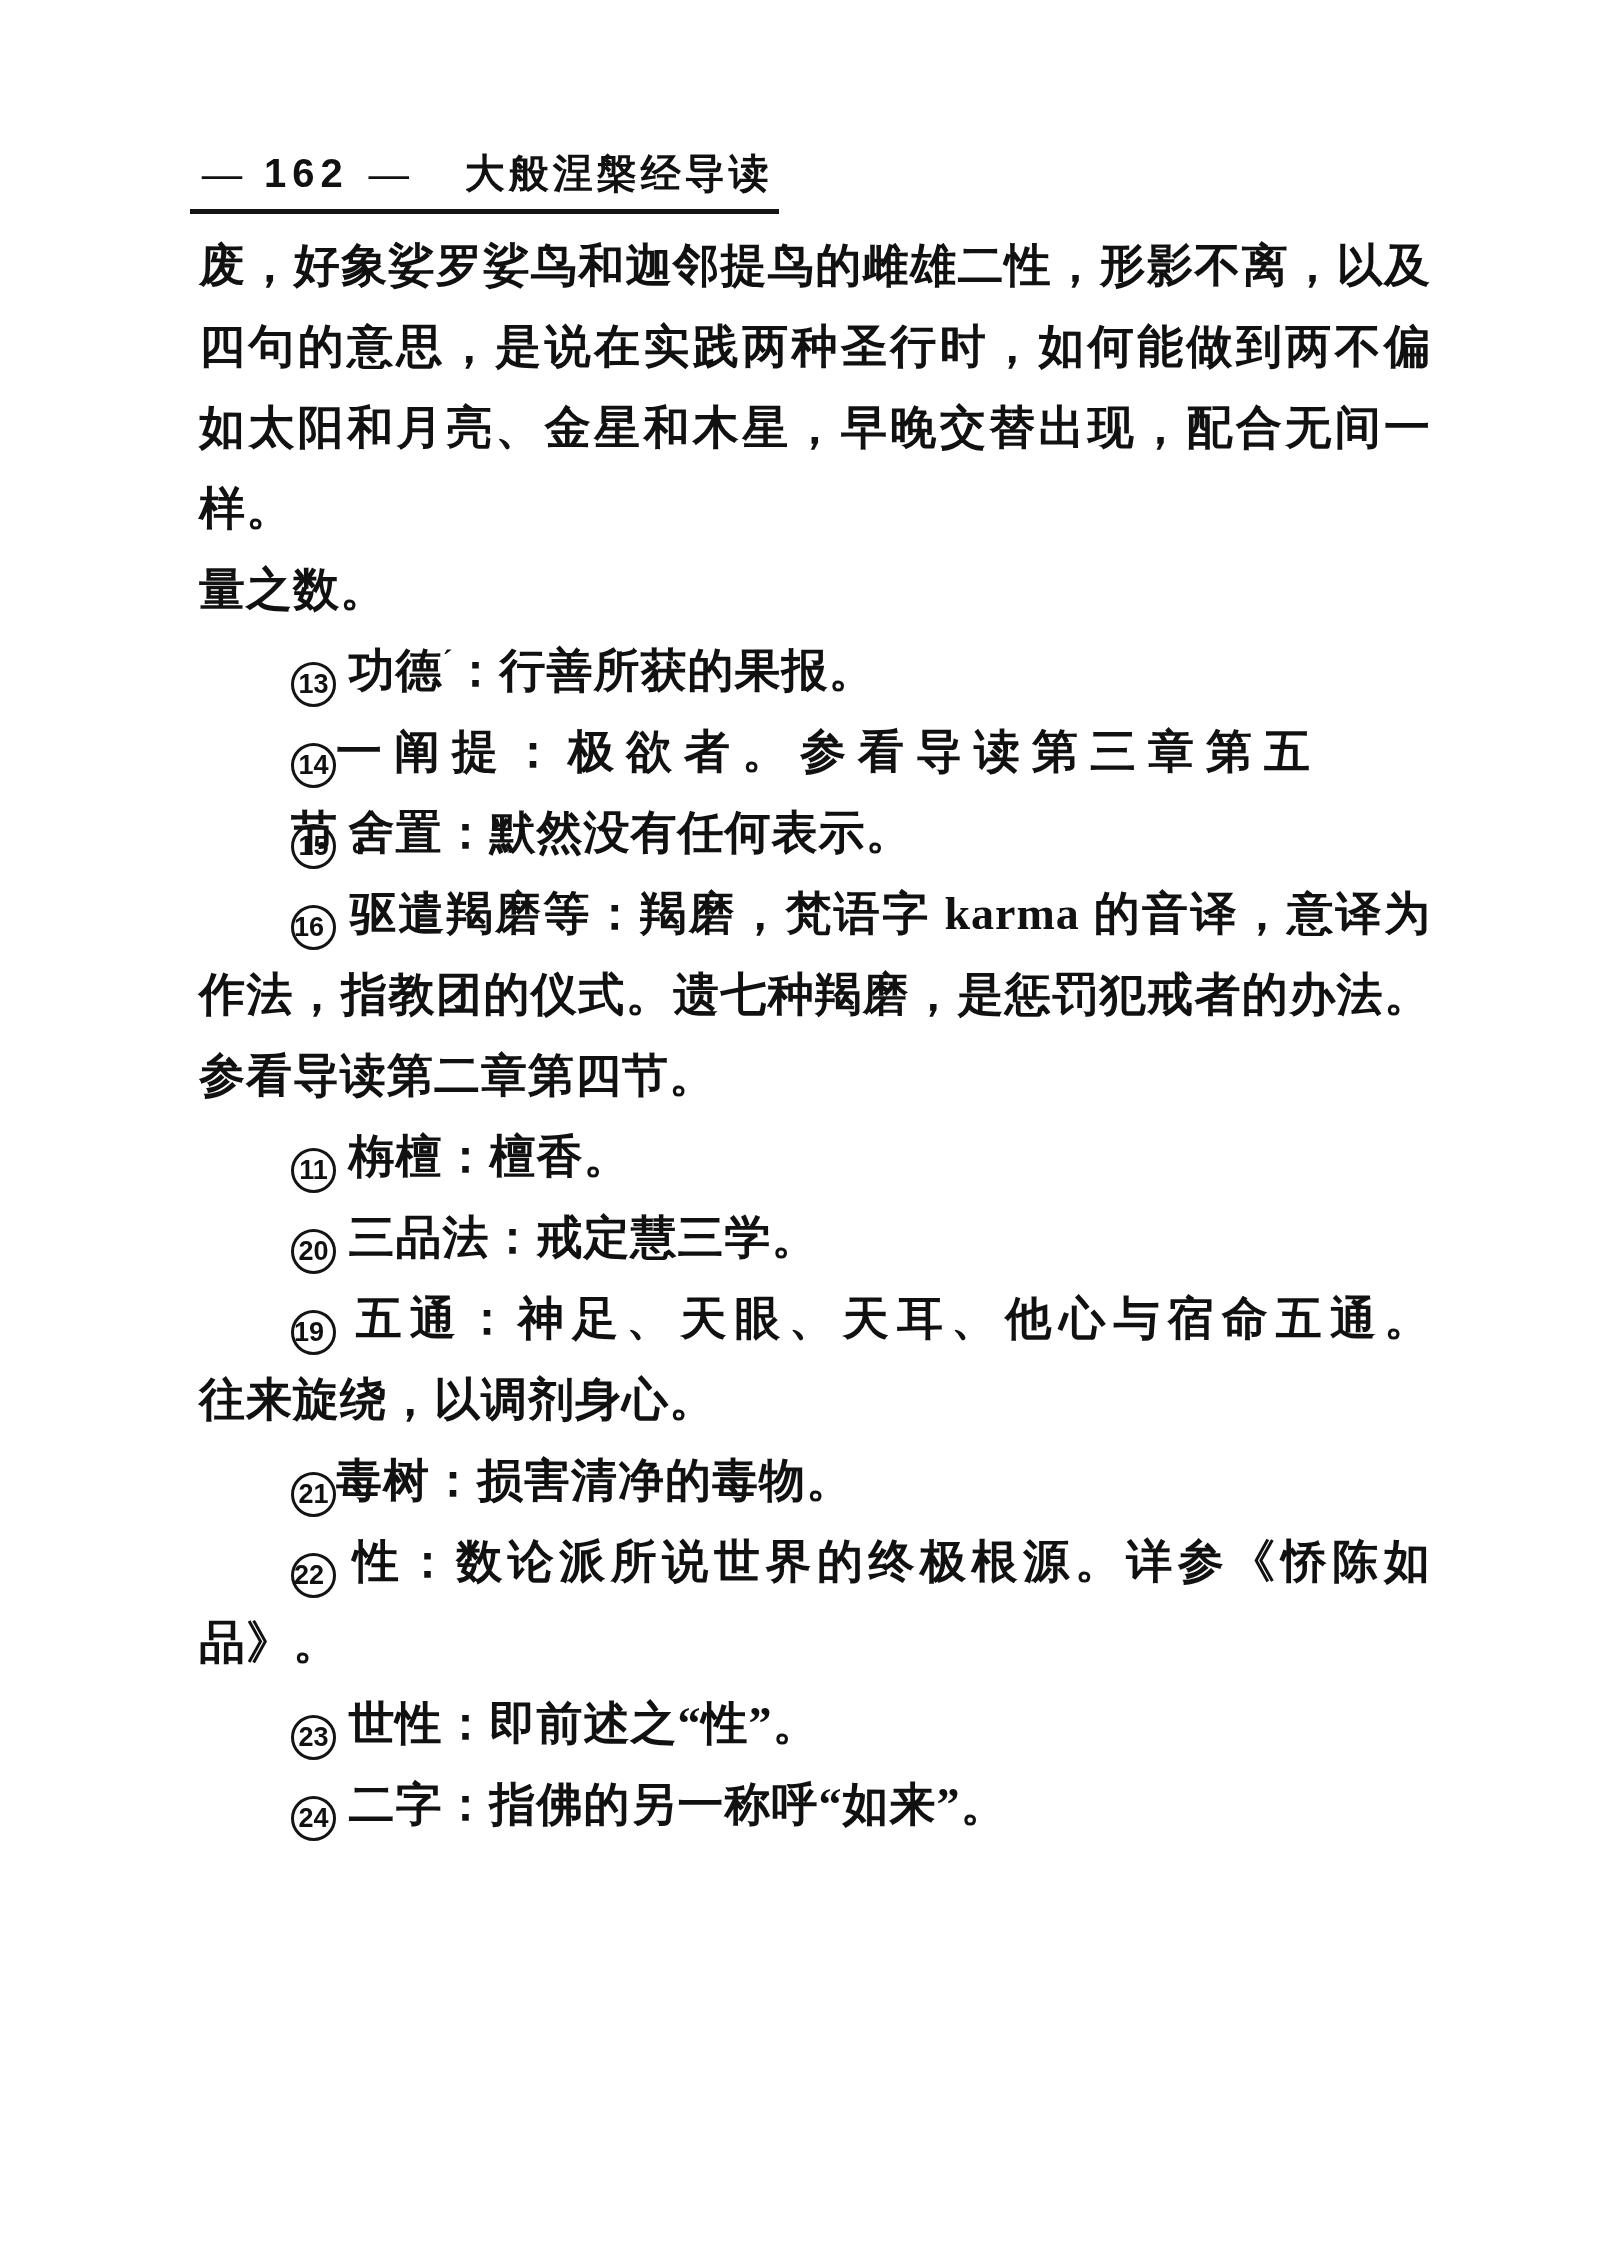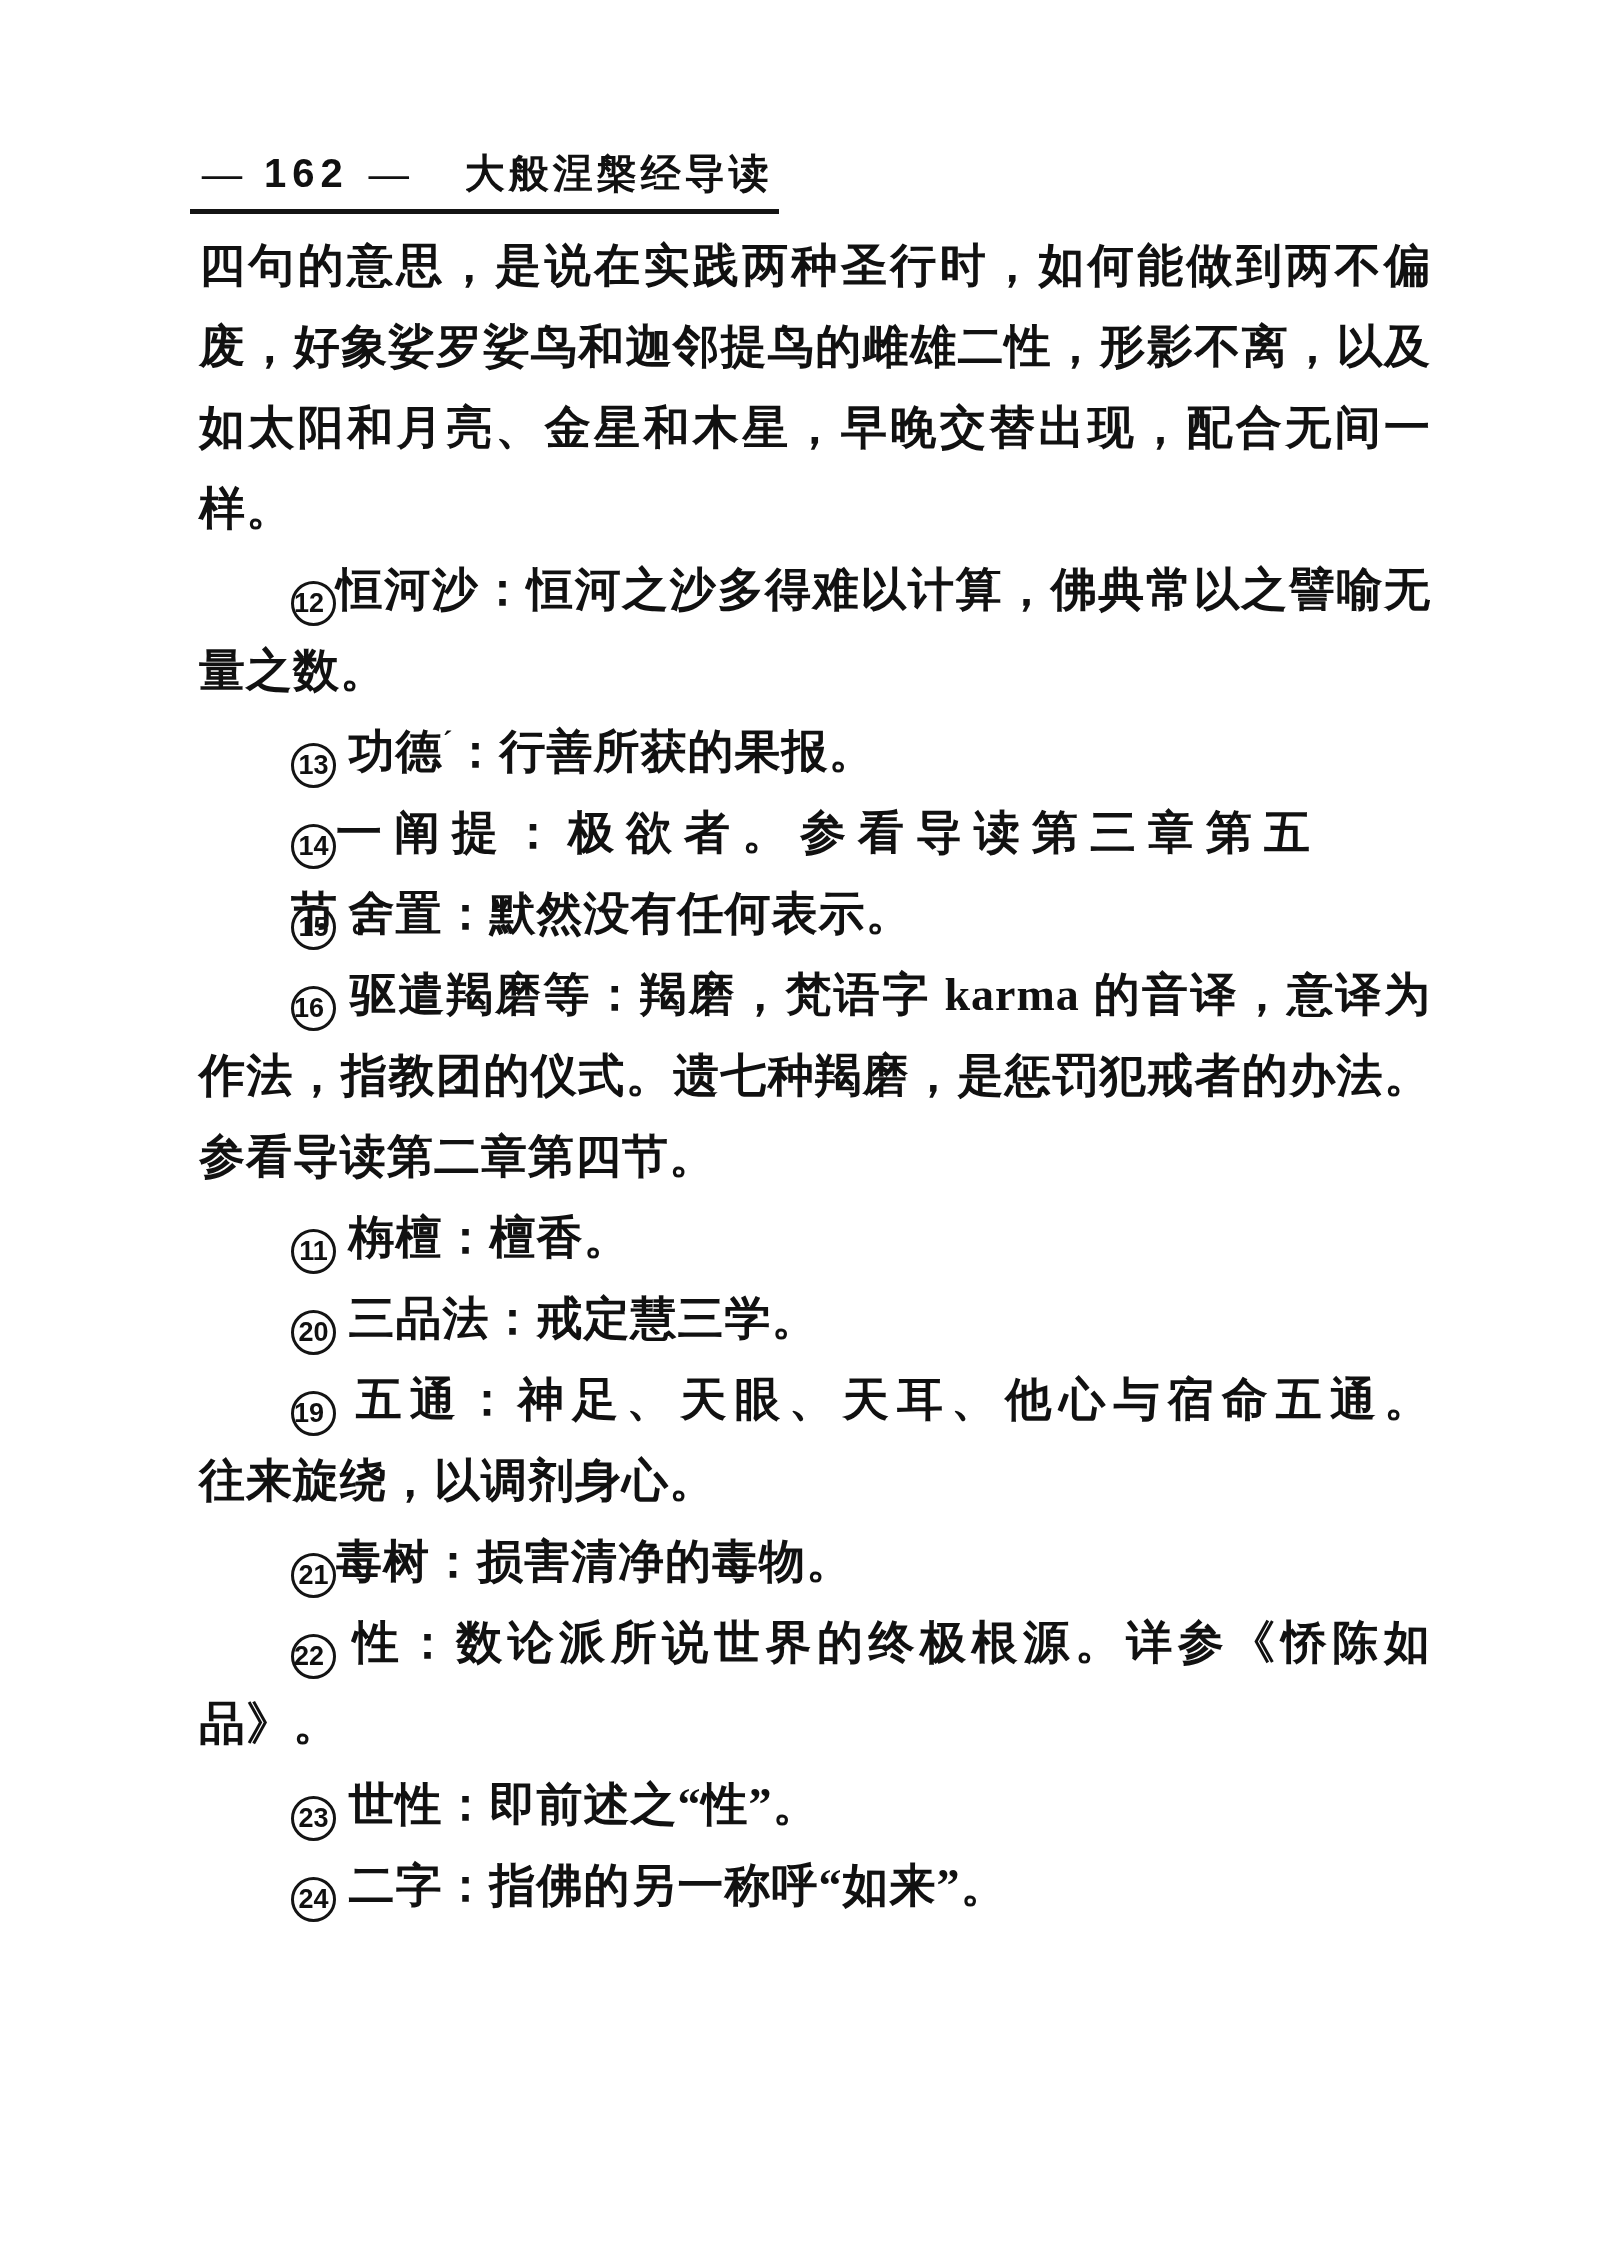--- a/index.html
+++ b/index.html
@@ -87,26 +87,25 @@
 <div class="runhead">
   <div class="runhead-inner">
     <span class="dash">—</span>
     <span class="pgnum">162</span>
     <span class="dash">—</span>
     <span class="booktitle">大般涅槃经导读</span>
   </div>
 </div>
 
 <div class="content">
+  <div class="line justify"><span>废，好象娑罗娑鸟和迦邻提鸟的雌雄二性，形影不离，以及</span></div>
   <div class="line justify"><span>四句的意思，是说在实践两种圣行时，如何能做到两不偏</span></div>
-  <div class="line justify"><span>废，好象娑罗娑鸟和迦邻提鸟的雌雄二性，形影不离，以及</span></div>
   <div class="line justify"><span>如太阳和月亮、金星和木星，早晚交替出现，配合无间一</span></div>
   <div class="line"><span>样。</span></div>
 
-  <div class="line indent justify"><span class="cnum">12</span><span>恒河沙：恒河之沙多得难以计算，佛典常以之譬喻无</span></div>
   <div class="line"><span>量之数。</span></div>
 
   <div class="line indent"><span class="cnum">13</span><span> 功德</span><span class="tick">ˊ</span><span>：行善所获的果报。</span></div>
 
   <div class="line indent loose"><span class="cnum">14</span><span>一阐提：极欲者。参看导读第三章第五节。</span></div>
 
   <div class="line indent"><span class="cnum">15</span><span> 舍置：默然没有任何表示。</span></div>
 
   <div class="line indent justify"><span class="cnum">16</span><span> 驱遣羯磨等：羯磨，梵语字 karma 的音译，意译为</span></div>
   <div class="line justify"><span>作法，指教团的仪式。遗七种羯磨，是惩罚犯戒者的办法。</span></div>

